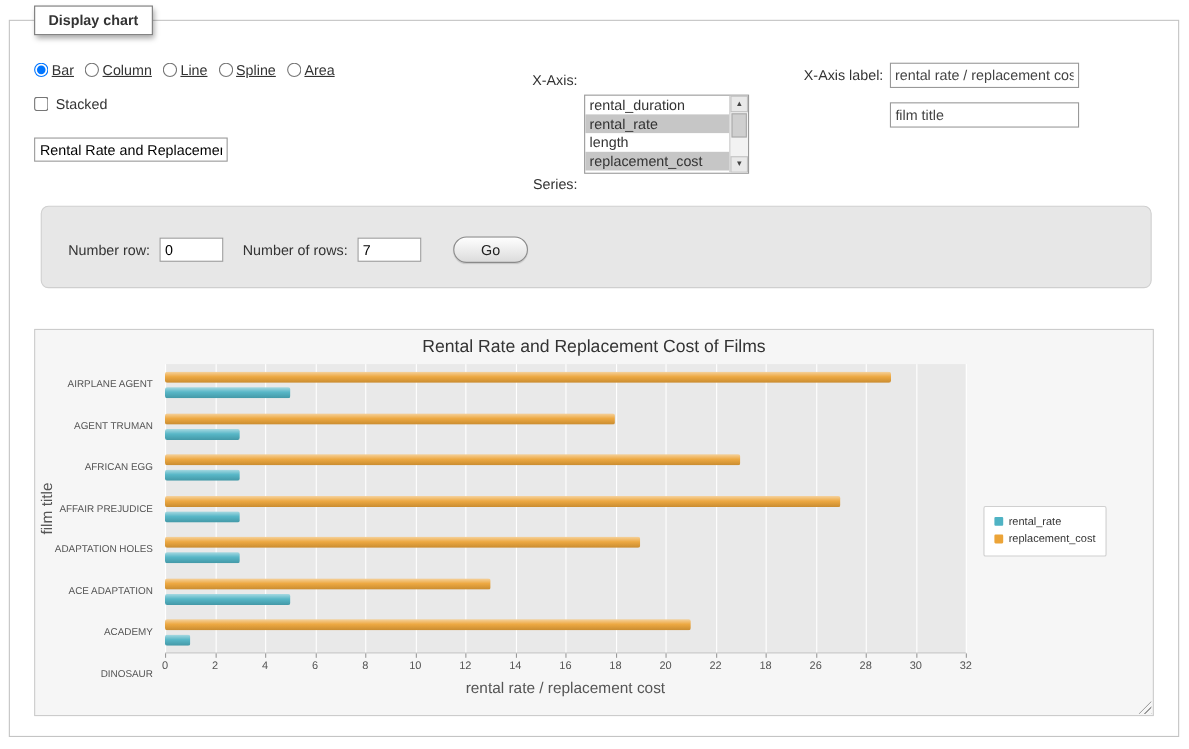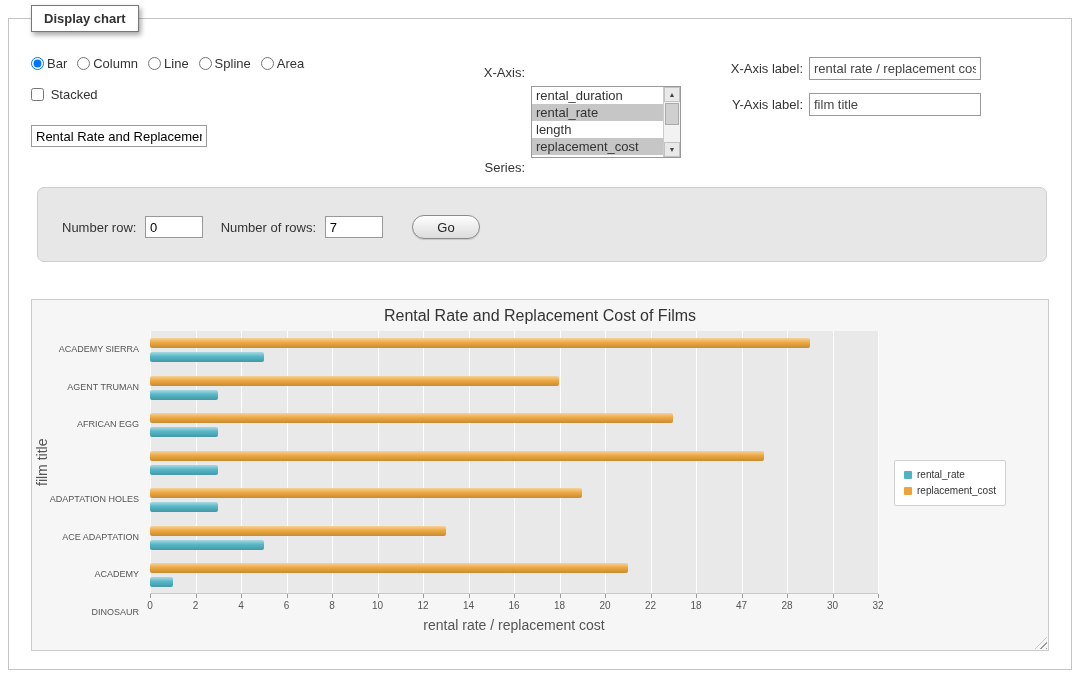--- a/index.html
+++ b/index.html
@@ -6,21 +6,21 @@
   html,body { width:1081px; height:681px; background:#fff; font-family:"Liberation Sans", sans-serif; font-size:13px; color:#333; overflow:hidden; }
   #stage { position:relative; width:1081px; height:681px; }
 
   
   .frame { position:absolute; left:8px; top:18px; width:1064px; height:652px; border:1px solid #c4c4c4; }
   .legend-box { position:absolute; left:22px; top:-14px; background:#fff; border:1px solid #777;
     padding:5px 12px; font-weight:bold; font-size:13px; box-shadow:2px 3px 5px rgba(0,0,0,0.35); }
 
   
   .radio-row { position:absolute; left:22px; top:37px; white-space:nowrap; }
-  .radio-row label { margin-right:10px; }
+  .radio-row label { margin-right:10px;text-decoration:underline; }
   .radio-row input, .stacked-row input { vertical-align:-2px; margin-right:3px; }
   .stacked-row { position:absolute; left:22px; top:68px; }
   .title-input { position:absolute; left:22px; top:106px; width:176px; height:22px; border:1px solid #999; padding:2px 4px; font-family:inherit; font-size:13px; }
 
   
   .lbl { position:absolute; color:#333; }
   .xaxis-lbl { left:420px; top:42px; width:96px; text-align:right; line-height:24px; }
   .series-lbl { left:420px; top:122px; width:96px; text-align:right;margin-top:19px; }
   .fake-select { position:absolute; left:522px; top:39px; width:152px; height:24px; background:#fff; border:1px solid #999; line-height:22px; padding:0 20px 0 5px; cursor:default; }
   .fake-select .arrow { position:absolute; right:6px; top:0; font-size:8px; line-height:23px; color:#222; }
@@ -103,40 +103,40 @@
       <div class="sb">
         <div class="btn up">▲</div>
         <div class="thumb"></div>
         <div class="btn down">▼</div>
       </div>
     </div>
 
     <div class="lbl xlab-lbl">X-Axis label:</div>
     <input id="x-axis-label-input" class="axis-input" type="text" value="rental rate / replacement cost" style="">
 
-    <div class="lbl ylab-lbl">Y-Axis label:</div>
     <input id="y-axis-label-input" class="axis-input" type="text" value="film title" style="">
 
     <div class="rows-panel">
       <div class="inner">
         <label>Number row:</label>
         <input class="small-input" type="text" value="0" style="">
         <label>Number of rows:</label>
         <input class="small-input" type="text" value="7" style="">
         <button class="go-btn">Go</button>
       </div>
     </div>
 
     <div class="chart-panel">
       <div class="chart-title">Rental Rate and Replacement Cost of Films</div>
       <div class="y-axis-title">film title</div>
       <div class="ycats">
-          <div class="ycat" style="top: 0px; line-height: 37.5714px;">ACADEMY SIERRA</div>
+          <div class="ycat" style="top: 0px; line-height: 37.5714px;">AIRPLANE AGENT</div>
           <div class="ycat" style="top: 37.5714px; line-height: 37.5714px;">AGENT TRUMAN</div>
           <div class="ycat" style="top: 75.1429px; line-height: 37.5714px;">AFRICAN EGG</div>
+          <div class="ycat" style="top: 112.714px; line-height: 37.5714px;">AFFAIR PREJUDICE</div>
           <div class="ycat" style="top: 150.286px; line-height: 37.5714px;">ADAPTATION HOLES</div>
           <div class="ycat" style="top: 187.857px; line-height: 37.5714px;">ACE ADAPTATION</div>
           <div class="ycat" style="top: 225.429px; line-height: 37.5714px;">ACADEMY DINOSAUR</div>
         </div>
       <div class="plot">
           <div class="gridline" style="left: 0%;"></div>
           <div class="gridline" style="left: 6.25%;"></div>
           <div class="gridline" style="left: 12.5%;"></div>
           <div class="gridline" style="left: 18.75%;"></div>
           <div class="gridline" style="left: 25%;"></div>
@@ -202,21 +202,21 @@
           <span class="xtick" style="left: 50%; top: 3px;">16</span>
           <div class="xtickmark" style="left: 56.25%;"></div>
           <span class="xtick" style="left: 56.25%; top: 3px;">18</span>
           <div class="xtickmark" style="left: 62.5%;"></div>
           <span class="xtick" style="left: 62.5%; top: 3px;">20</span>
           <div class="xtickmark" style="left: 68.75%;"></div>
           <span class="xtick" style="left: 68.75%; top: 3px;">22</span>
           <div class="xtickmark" style="left: 75%;"></div>
           <span class="xtick" style="left: 75%; top: 3px;">18</span>
           <div class="xtickmark" style="left: 81.25%;"></div>
-          <span class="xtick" style="left: 81.25%; top: 3px;">47</span>
+          <span class="xtick" style="left: 81.25%; top: 3px;">26</span>
           <div class="xtickmark" style="left: 87.5%;"></div>
           <span class="xtick" style="left: 87.5%; top: 3px;">28</span>
           <div class="xtickmark" style="left: 93.75%;"></div>
           <span class="xtick" style="left: 93.75%; top: 3px;">30</span>
           <div class="xtickmark" style="left: 100%;"></div>
           <span class="xtick" style="left: 100%; top: 3px;">32</span>
         </div>
       <div class="x-axis-title">rental rate / replacement cost</div>
       <div class="chart-legend">
           <div class="legend-item"><span class="legend-swatch" style="background: rgb(79, 179, 196);"></span><span>rental_rate</span></div>

